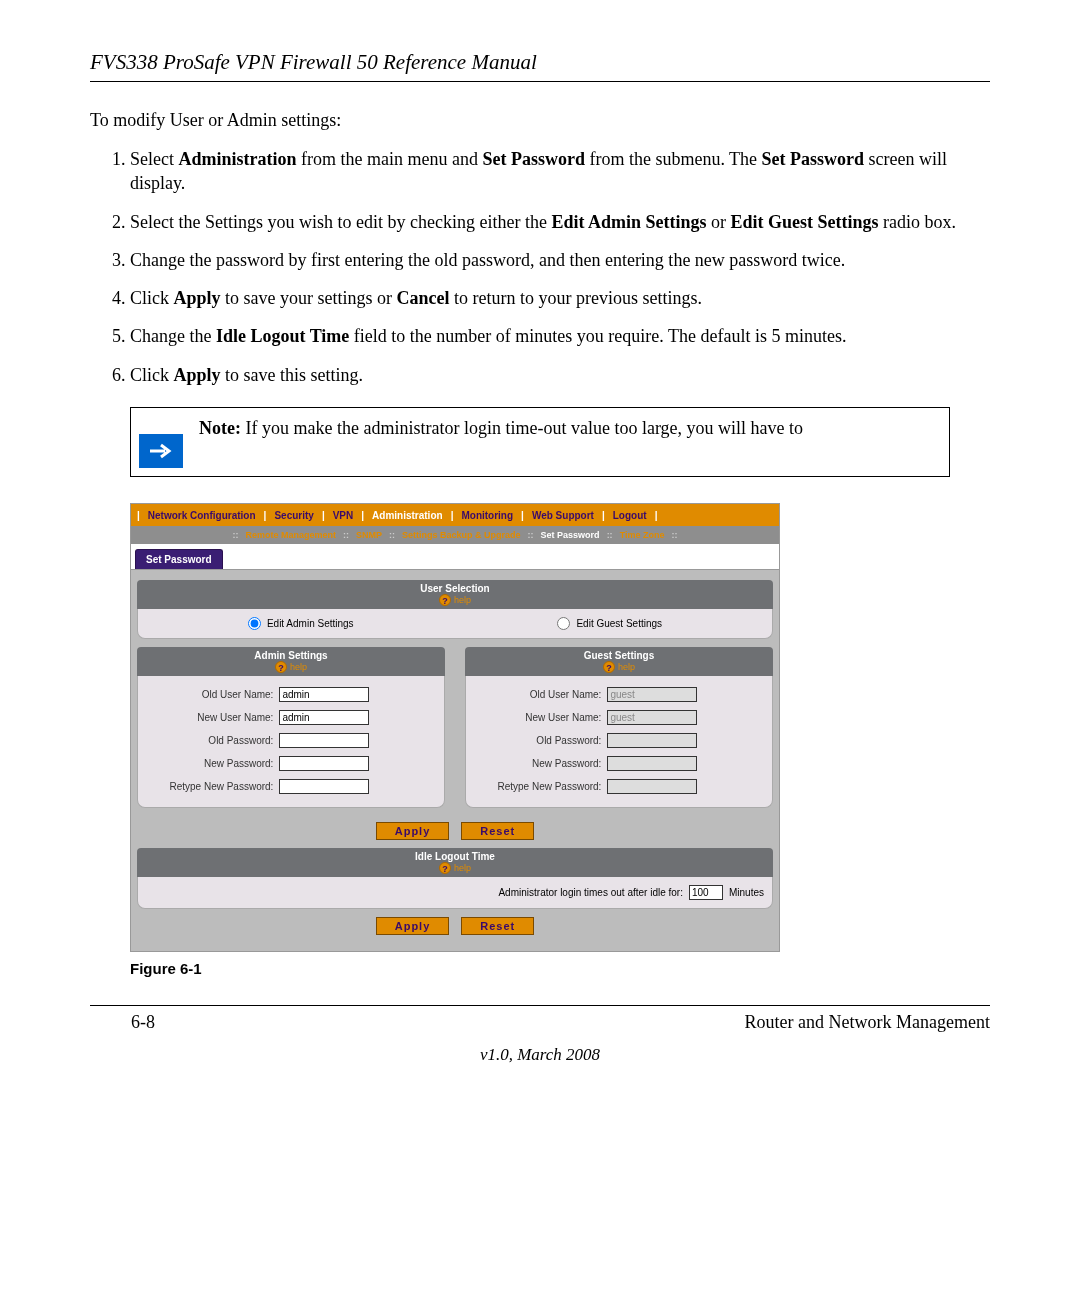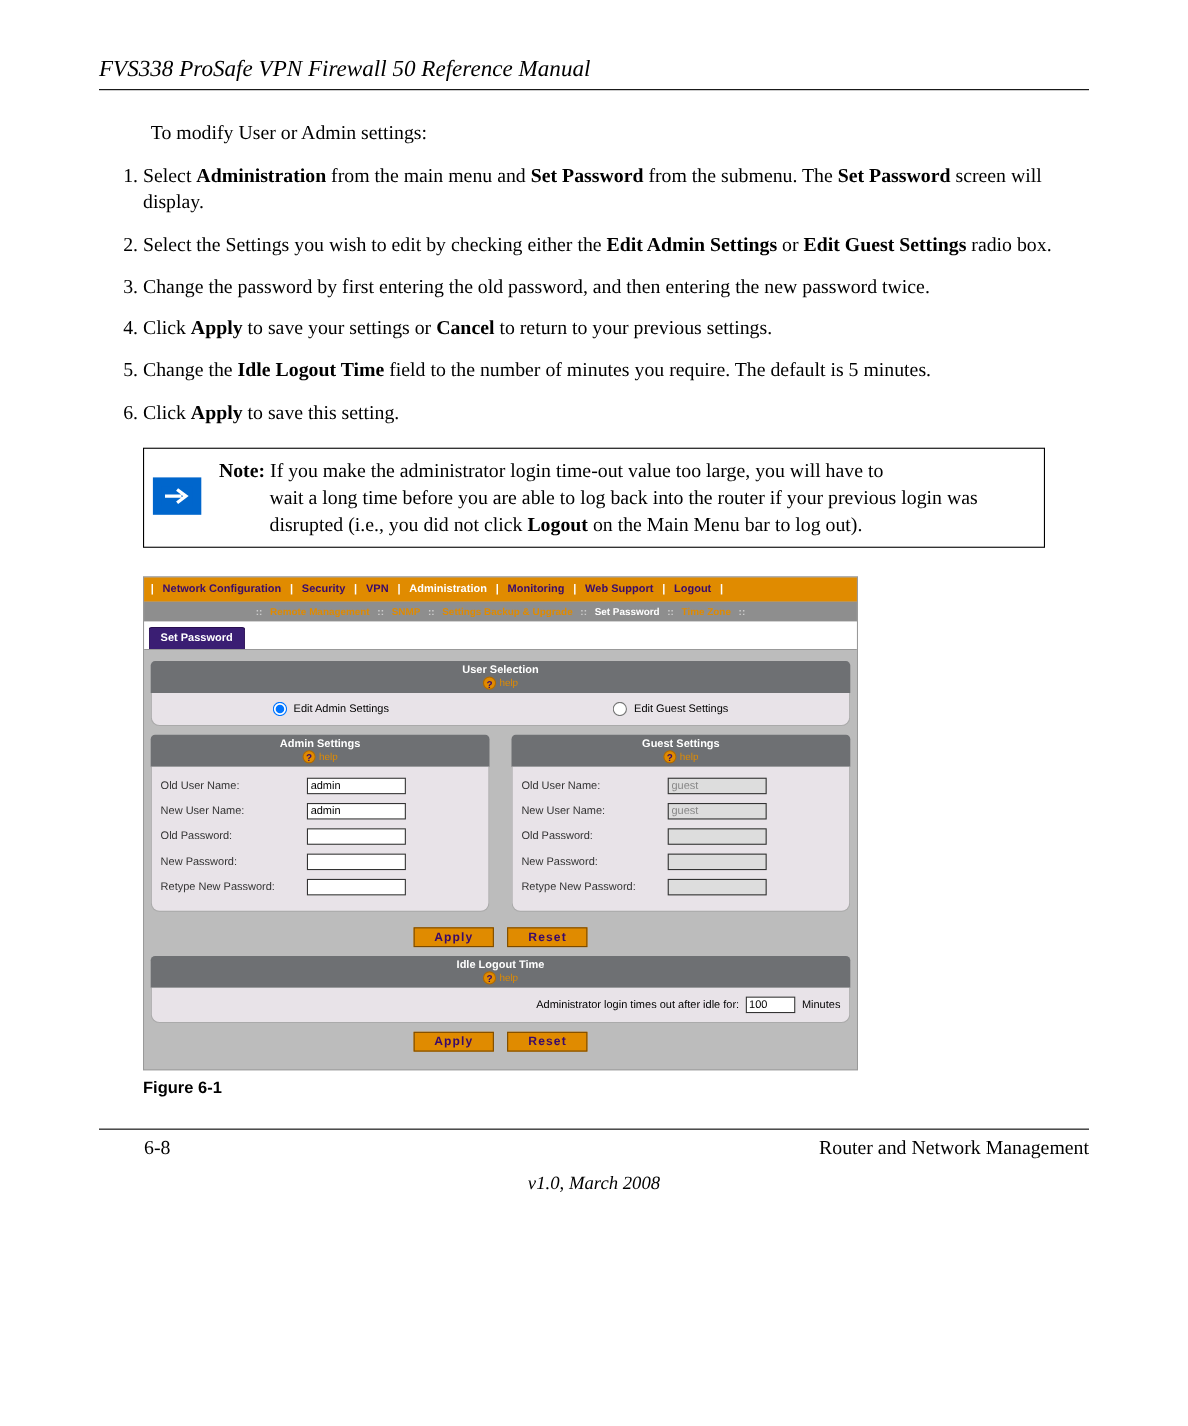--- a/index.html
+++ b/index.html
@@ -20,21 +20,21 @@
   hr.top-rule {
     border: none;
     border-top: 1px solid #000;
     margin: 4px 0 28px 0;
   }
   hr.bottom-rule {
     border: none;
     border-top: 1px solid #000;
     margin: 28px 0 6px 0;
   }
-  .intro { margin-bottom: 16px; margin-left: 47px; }
+  .intro { margin-bottom: 16px; }
   ol.steps {
     list-style: decimal;
     padding-left: 40px;
     margin: 0 0 20px 0;
   }
   ol.steps li {
     margin-bottom: 14px;
     line-height: 1.35;
   }
   b { font-weight: bold; }
@@ -177,21 +177,21 @@
   }
   .form-row {
     display: flex;
     align-items: center;
     height: 20px;
     margin-bottom: 3px;
     font-size: 10px;
   }
   .form-row label {
     flex: 0 0 46%;
-    text-align: left;
+    text-align: right;
     padding-right: 6px;
     color: #333;
   }
   .form-row input[type="text"], .form-row input[type="password"] {
     width: 90px;
     height: 15px;
     font-size: 10px;
     border: 1px solid #333;
     padding: 0 2px;
   }
@@ -216,21 +216,21 @@
     cursor: pointer;
   }
   .idle-row {
     display: flex;
     justify-content: flex-end;
     align-items: center;
     gap: 6px;
     font-size: 10px;
   }
   .idle-row input[type="text"] {
-    width: 45px;
+    width: 34px;
     height: 15px;
     font-size: 10px;
     border: 1px solid #333;
     padding: 0 2px;
   }
   .figure-label {
     font-family: Arial, Helvetica, sans-serif;
     font-weight: bold;
     font-size: 15px;
     margin: 8px 0 0 40px;
@@ -279,23 +279,20 @@
 
 <div class="note-box">
   <div class="note-icon">
     <svg width="28" height="18" viewBox="0 0 28 18">
       <rect x="0" y="0" width="28" height="18" fill="#0066cc"></rect>
       <path d="M3 9 H18 M14 3 L22 9 L14 15" stroke="#fff" stroke-width="3" fill="none"></path>
     </svg>
   </div>
   <div class="note-text">
     <b>Note:</b><span> If you make the administrator login time-out value too large, you will have to</span>
-    <span class="indent">
-      <span>wait a long time before you are able to log back into the router if your previous login was disrupted (i.e., you did not click </span><b>Logout</b><span> on the Main Menu bar to log out).</span>
-    </span>
   </div>
 </div>
 
 <div class="router-ui">
   <div class="main-menu">
     <span class="sep">|</span>
     <span class="item">Network Configuration</span>
       <span class="sep">|</span>
     <span class="item">Security</span>
       <span class="sep">|</span>

